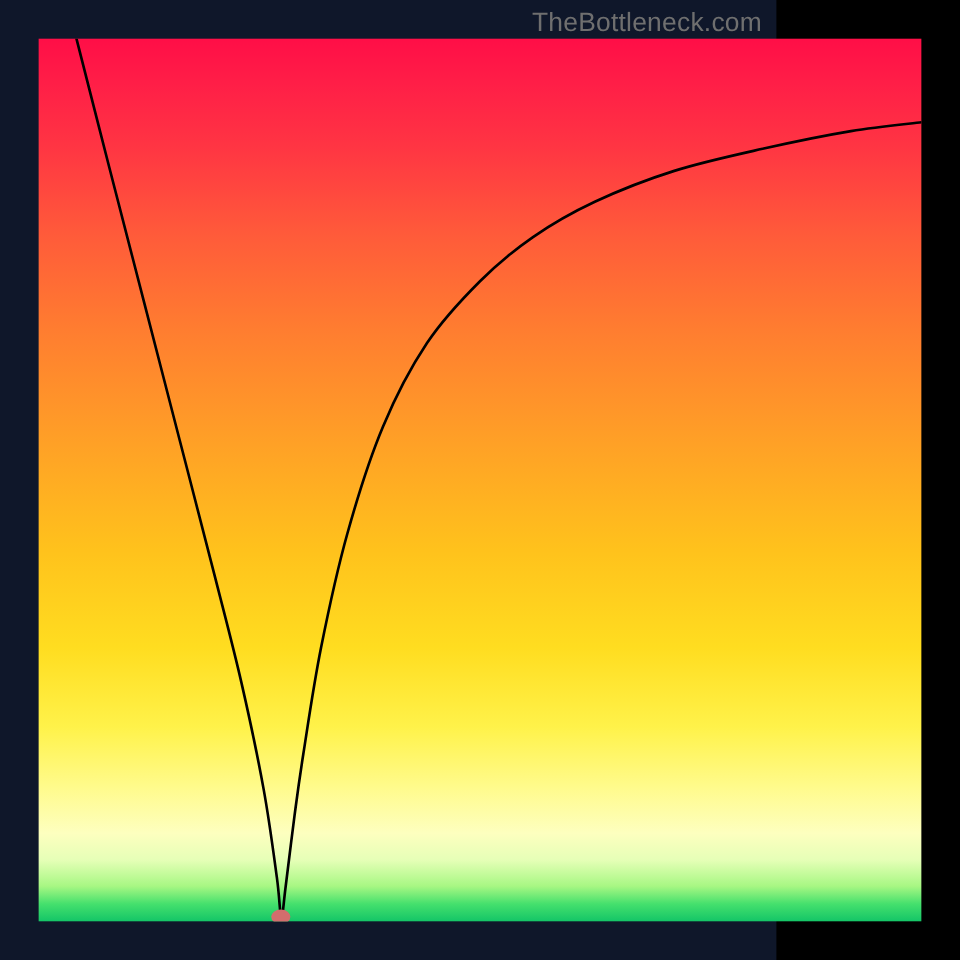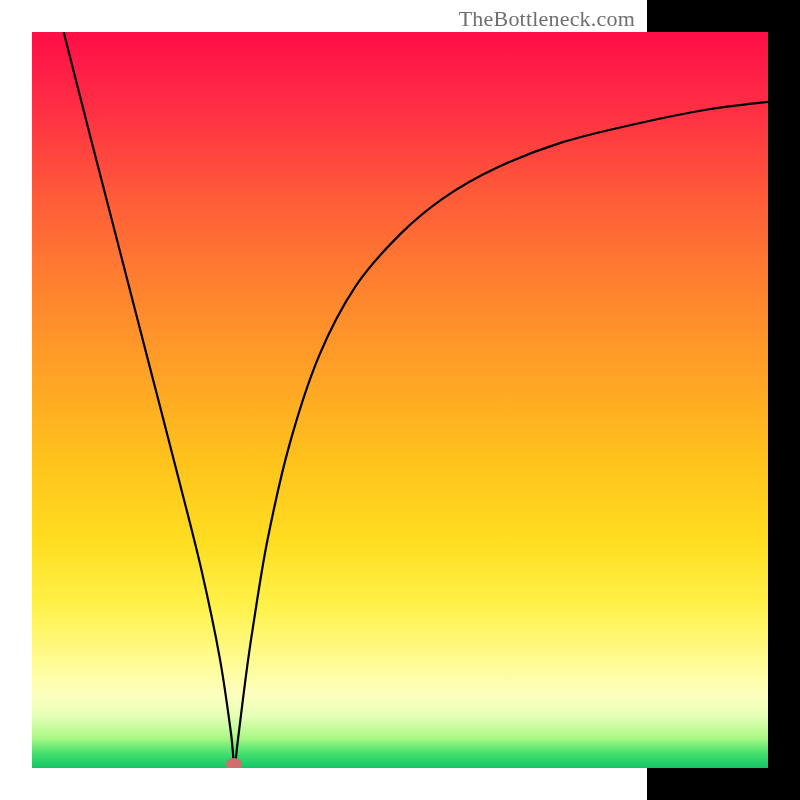--- a/index.html
+++ b/index.html
@@ -8,22 +8,21 @@
     width: 800px;
     height: 800px;
     background: #000;
     overflow: hidden;
     font-family: Arial, Helvetica, sans-serif;
   }
   .frame {
     position: relative;
     width: 647px;
     height: 800px;
-    background: #ffffff;
-    font-family: Liberation Serif, serif;
+    background: #0f172a;
   }
   .plot-area {
     position: absolute;
     left: 32px;
     top: 32px;
     width: 736px;
     height: 736px;
     overflow: hidden;
   }
   .gradient {

